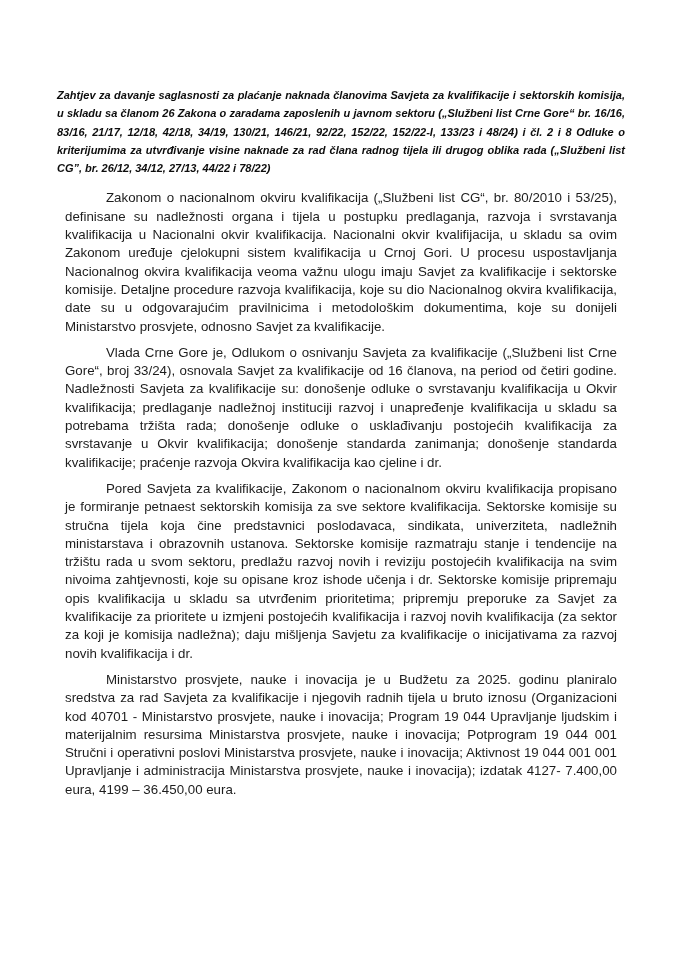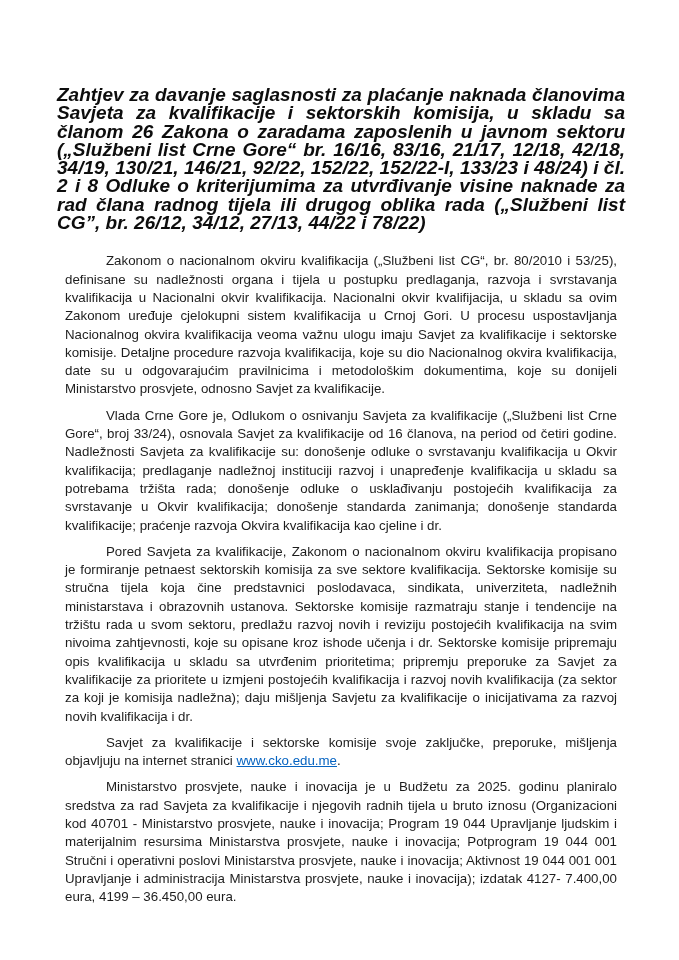--- a/index.html
+++ b/index.html
@@ -20,22 +20,22 @@
     background: #ffffff;
     overflow: hidden;
   }
   .content {
     position: absolute;
     left: 57px;
     top: 86px;
     width: 568px;
   }
   .doc-title {
-    margin: 0 0 20px 0;
-    font-size: 19px;
+    margin: 0 0 12px 0;
+    font-size: 11px;
     line-height: 18.3px;
     font-weight: bold;
     font-style: italic;
     text-align: justify;
     color: #0d0d0d;
   }
   .para {
     margin: 8px;
     font-size: 13.3px;
     line-height: 18.3px;
@@ -56,18 +56,17 @@
   <div class="content">
 
     <p class="doc-title">Zahtjev za davanje saglasnosti za plaćanje naknada članovima Savjeta za kvalifikacije i sektorskih komisija, u skladu sa članom 26 Zakona o zaradama zaposlenih u javnom sektoru („Službeni list Crne Gore“ br. 16/16, 83/16, 21/17, 12/18, 42/18, 34/19, 130/21, 146/21, 92/22, 152/22, 152/22-I, 133/23 i 48/24) i čl. 2 i 8 Odluke o kriterijumima za utvrđivanje visine naknade za rad člana radnog tijela ili drugog oblika rada („Službeni list CG”, br. 26/12, 34/12, 27/13, 44/22 i 78/22)</p>
 
     <p class="para">Zakonom o nacionalnom okviru kvalifikacija („Službeni list CG“, br. 80/2010 i 53/25), definisane su nadležnosti organa i tijela u postupku predlaganja, razvoja i svrstavanja kvalifikacija u Nacionalni okvir kvalifikacija. Nacionalni okvir kvalifijacija, u skladu sa ovim Zakonom uređuje cjelokupni sistem kvalifikacija u Crnoj Gori. U procesu uspostavljanja Nacionalnog okvira kvalifikacija veoma važnu ulogu imaju Savjet za kvalifikacije i sektorske komisije. Detaljne procedure razvoja kvalifikacija, koje su dio Nacionalnog okvira kvalifikacija, date su u odgovarajućim pravilnicima i metodološkim dokumentima, koje su donijeli Ministarstvo prosvjete, odnosno Savjet za kvalifikacije.</p>
 
     <p class="para">Vlada Crne Gore je, Odlukom o osnivanju Savjeta za kvalifikacije („Službeni list Crne Gore“, broj 33/24), osnovala Savjet za kvalifikacije od 16 članova, na period od četiri godine. Nadležnosti Savjeta za kvalifikacije su: donošenje odluke o svrstavanju kvalifikacija u Okvir kvalifikacija; predlaganje nadležnoj instituciji razvoj i unapređenje kvalifikacija u skladu sa potrebama tržišta rada; donošenje odluke o usklađivanju postojećih kvalifikacija za svrstavanje u Okvir kvalifikacija; donošenje standarda zanimanja; donošenje standarda kvalifikacije; praćenje razvoja Okvira kvalifikacija kao cjeline i dr.</p>
 
     <p class="para">Pored Savjeta za kvalifikacije, Zakonom o nacionalnom okviru kvalifikacija propisano je formiranje petnaest sektorskih komisija za sve sektore kvalifikacija. Sektorske komisije su stručna tijela koja čine predstavnici poslodavaca, sindikata, univerziteta, nadležnih ministarstava i obrazovnih ustanova. Sektorske komisije razmatraju stanje i tendencije na tržištu rada u svom sektoru, predlažu razvoj novih i reviziju postojećih kvalifikacija na svim nivoima zahtjevnosti, koje su opisane kroz ishode učenja i dr. Sektorske komisije pripremaju opis kvalifikacija u skladu sa utvrđenim prioritetima; pripremju preporuke za Savjet za kvalifikacije za prioritete u izmjeni postojećih kvalifikacija i razvoj novih kvalifikacija (za sektor za koji je komisija nadležna); daju mišljenja Savjetu za kvalifikacije o inicijativama za razvoj novih kvalifikacija i dr.</p>
 
-    <p class="para"><span>Savjet za kvalifikacije i sektorske komisije svoje zaključke, preporuke, mišljenja objavljuju na internet stranici </span><a href="#" class="cko-link">www.cko.edu.me</a><span>.</span></p>
 
     <p class="para">Ministarstvo prosvjete, nauke i inovacija je u Budžetu za 2025. godinu planiralo sredstva za rad Savjeta za kvalifikacije i njegovih radnih tijela u bruto iznosu (Organizacioni kod 40701 - Ministarstvo prosvjete, nauke i inovacija; Program 19 044 Upravljanje ljudskim i materijalnim resursima Ministarstva prosvjete, nauke i inovacija; Potprogram 19 044 001 Stručni i operativni poslovi Ministarstva prosvjete, nauke i inovacija; Aktivnost 19 044 001 001 Upravljanje i administracija Ministarstva prosvjete, nauke i inovacija); izdatak 4127- 7.400,00 eura, 4199 – 36.450,00 eura.</p>
 
   </div>
 </div>
 
 </body></html>

